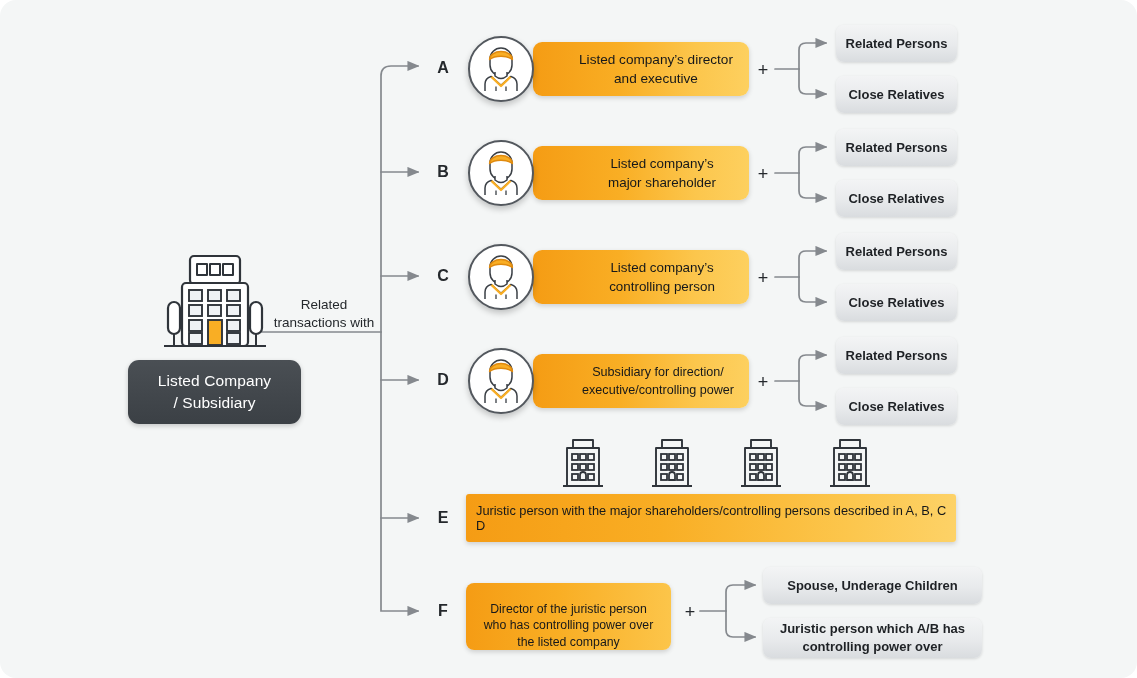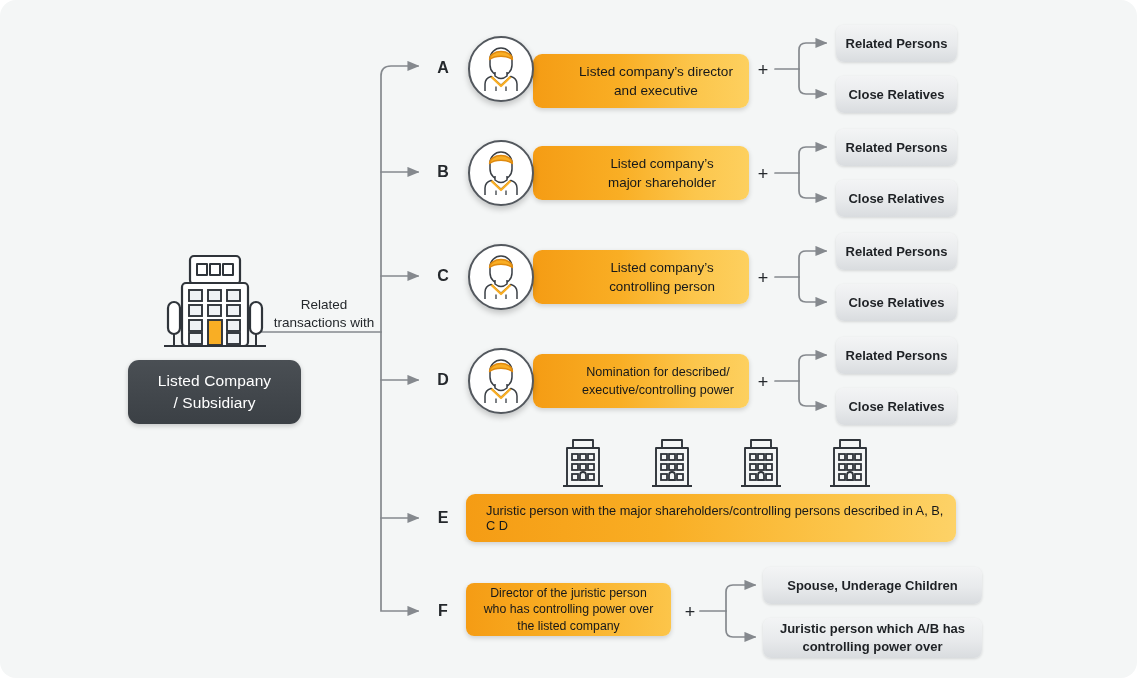--- a/index.html
+++ b/index.html
@@ -84,34 +84,34 @@
     display: flex; flex-direction: column;
     align-items: center; justify-content: center;
     text-align: center;
     color: #1E2125; font-size: 13px; line-height: 18px; font-weight: bold;
   }
   .bldg-icon { position: absolute; width: 52px; height: 52px; }
   #e-box {
     position: absolute; left: 466px; top: 494px;
     width: 490px; height: 48px;
     background: linear-gradient(90deg,#F59C14 0%,#F9AE24 40%,#FCC64C 78%,#FDD267 100%);
-    border-radius: 9px;
+    border-radius: 3px;
     box-shadow: 0 2px 5px rgba(0,0,0,.16);
     display: flex; align-items: center; justify-content: flex-start;
-    padding-left: 20px;
+    padding-left: 10px;
     font-size: 12.8px; color: #16181A;
   }
   #f-box {
     position: absolute; left: 466px; top: 583px;
-    width: 205px; height: 53px;
+    width: 205px; height: 67px;
     background: linear-gradient(90deg,#F59C14 0%,#F9AE24 45%,#FCC54A 100%);
     border-radius: 8px;
     box-shadow: 0 2px 5px rgba(0,0,0,.16);
     display: flex; flex-direction: column;
-    align-items: center; justify-content: center;
+    align-items: center; justify-content: flex-end;
     text-align: center;
     font-size: 12.3px; line-height: 16.5px; color: #16181A;
   }
 </style>
 </head>
 <body>
 
 <div id="canvas">
 
   <svg id="svg-layer" viewBox="0 0 1137 678" xmlns="http://www.w3.org/2000/svg">
@@ -207,21 +207,21 @@
       <g stroke="#3A3F45" stroke-width="1.5" fill="none" stroke-linejoin="round">
         <path d="M13,14 a11,11 0 0 1 22,0 v6 a11,11 0 0 1 -22,0 z" fill="#fff"></path>
         <path d="M12.6,14.5 a11.4,8 0 0 1 22.8,0 q-4,-3.2 -11.4,-3.2 t-11.4,3.2 z" fill="#F9AE24" stroke="#E08A0E"></path>
         <path d="M18,27 v4 q6,5 12,0 v-4" fill="#fff"></path>
         <path d="M8,46 v-7 a8,8 0 0 1 6,-7.6 l10,9 l10,-9 a8,8 0 0 1 6,7.6 v7" fill="#fff"></path>
         <path d="M14.5,31.8 L24,41 L33.5,31.8" fill="none" stroke="#F9AE24" stroke-width="2.3"></path>
         <path d="M19,41.5 v4.5 M29,41.5 v4.5" stroke-width="1.3"></path>
       </g>
     </svg>
   </div>
-  <div class="orange-box" style="left:533px; top:42px; width:216px; height:54px; font-size:13.6px; line-height:19px; padding-left:30px;margin-top:12px;">
+  <div class="orange-box" style="left:533px; top:42px; width:216px; height:54px; font-size:13.6px; line-height:19px; padding-left:30px;">
     <span>Listed company’s director</span>
     <span>and executive</span>
   </div>
   <div class="plus-sign" style="left:756px; top:60px;">+</div>
   <div class="gray-box" style="left:836px; top:25px; width:121px; height:37px;">
     <span>Related Persons</span>
   </div>
   <div class="gray-box" style="left:836px; top:76px; width:121px; height:37px;">
     <span>Close Relatives</span>
   </div>
@@ -283,21 +283,21 @@
         <path d="M13,14 a11,11 0 0 1 22,0 v6 a11,11 0 0 1 -22,0 z" fill="#fff"></path>
         <path d="M12.6,14.5 a11.4,8 0 0 1 22.8,0 q-4,-3.2 -11.4,-3.2 t-11.4,3.2 z" fill="#F9AE24" stroke="#E08A0E"></path>
         <path d="M18,27 v4 q6,5 12,0 v-4" fill="#fff"></path>
         <path d="M8,46 v-7 a8,8 0 0 1 6,-7.6 l10,9 l10,-9 a8,8 0 0 1 6,7.6 v7" fill="#fff"></path>
         <path d="M14.5,31.8 L24,41 L33.5,31.8" fill="none" stroke="#F9AE24" stroke-width="2.3"></path>
         <path d="M19,41.5 v4.5 M29,41.5 v4.5" stroke-width="1.3"></path>
       </g>
     </svg>
   </div>
   <div class="orange-box" style="left:533px; top:354px; width:216px; height:54px; font-size:12.6px; line-height:18px; padding-left:34px;">
-    <span>Nomination for described/</span>
+    <span>Subsidiary for direction/</span>
     <span>executive/controlling power</span>
   </div>
   <div class="plus-sign" style="left:756px; top:372px;">+</div>
   <div class="gray-box" style="left:836px; top:337px; width:121px; height:37px;">
     <span>Related Persons</span>
   </div>
   <div class="gray-box" style="left:836px; top:388px; width:121px; height:37px;">
     <span>Close Relatives</span>
   </div>
 

